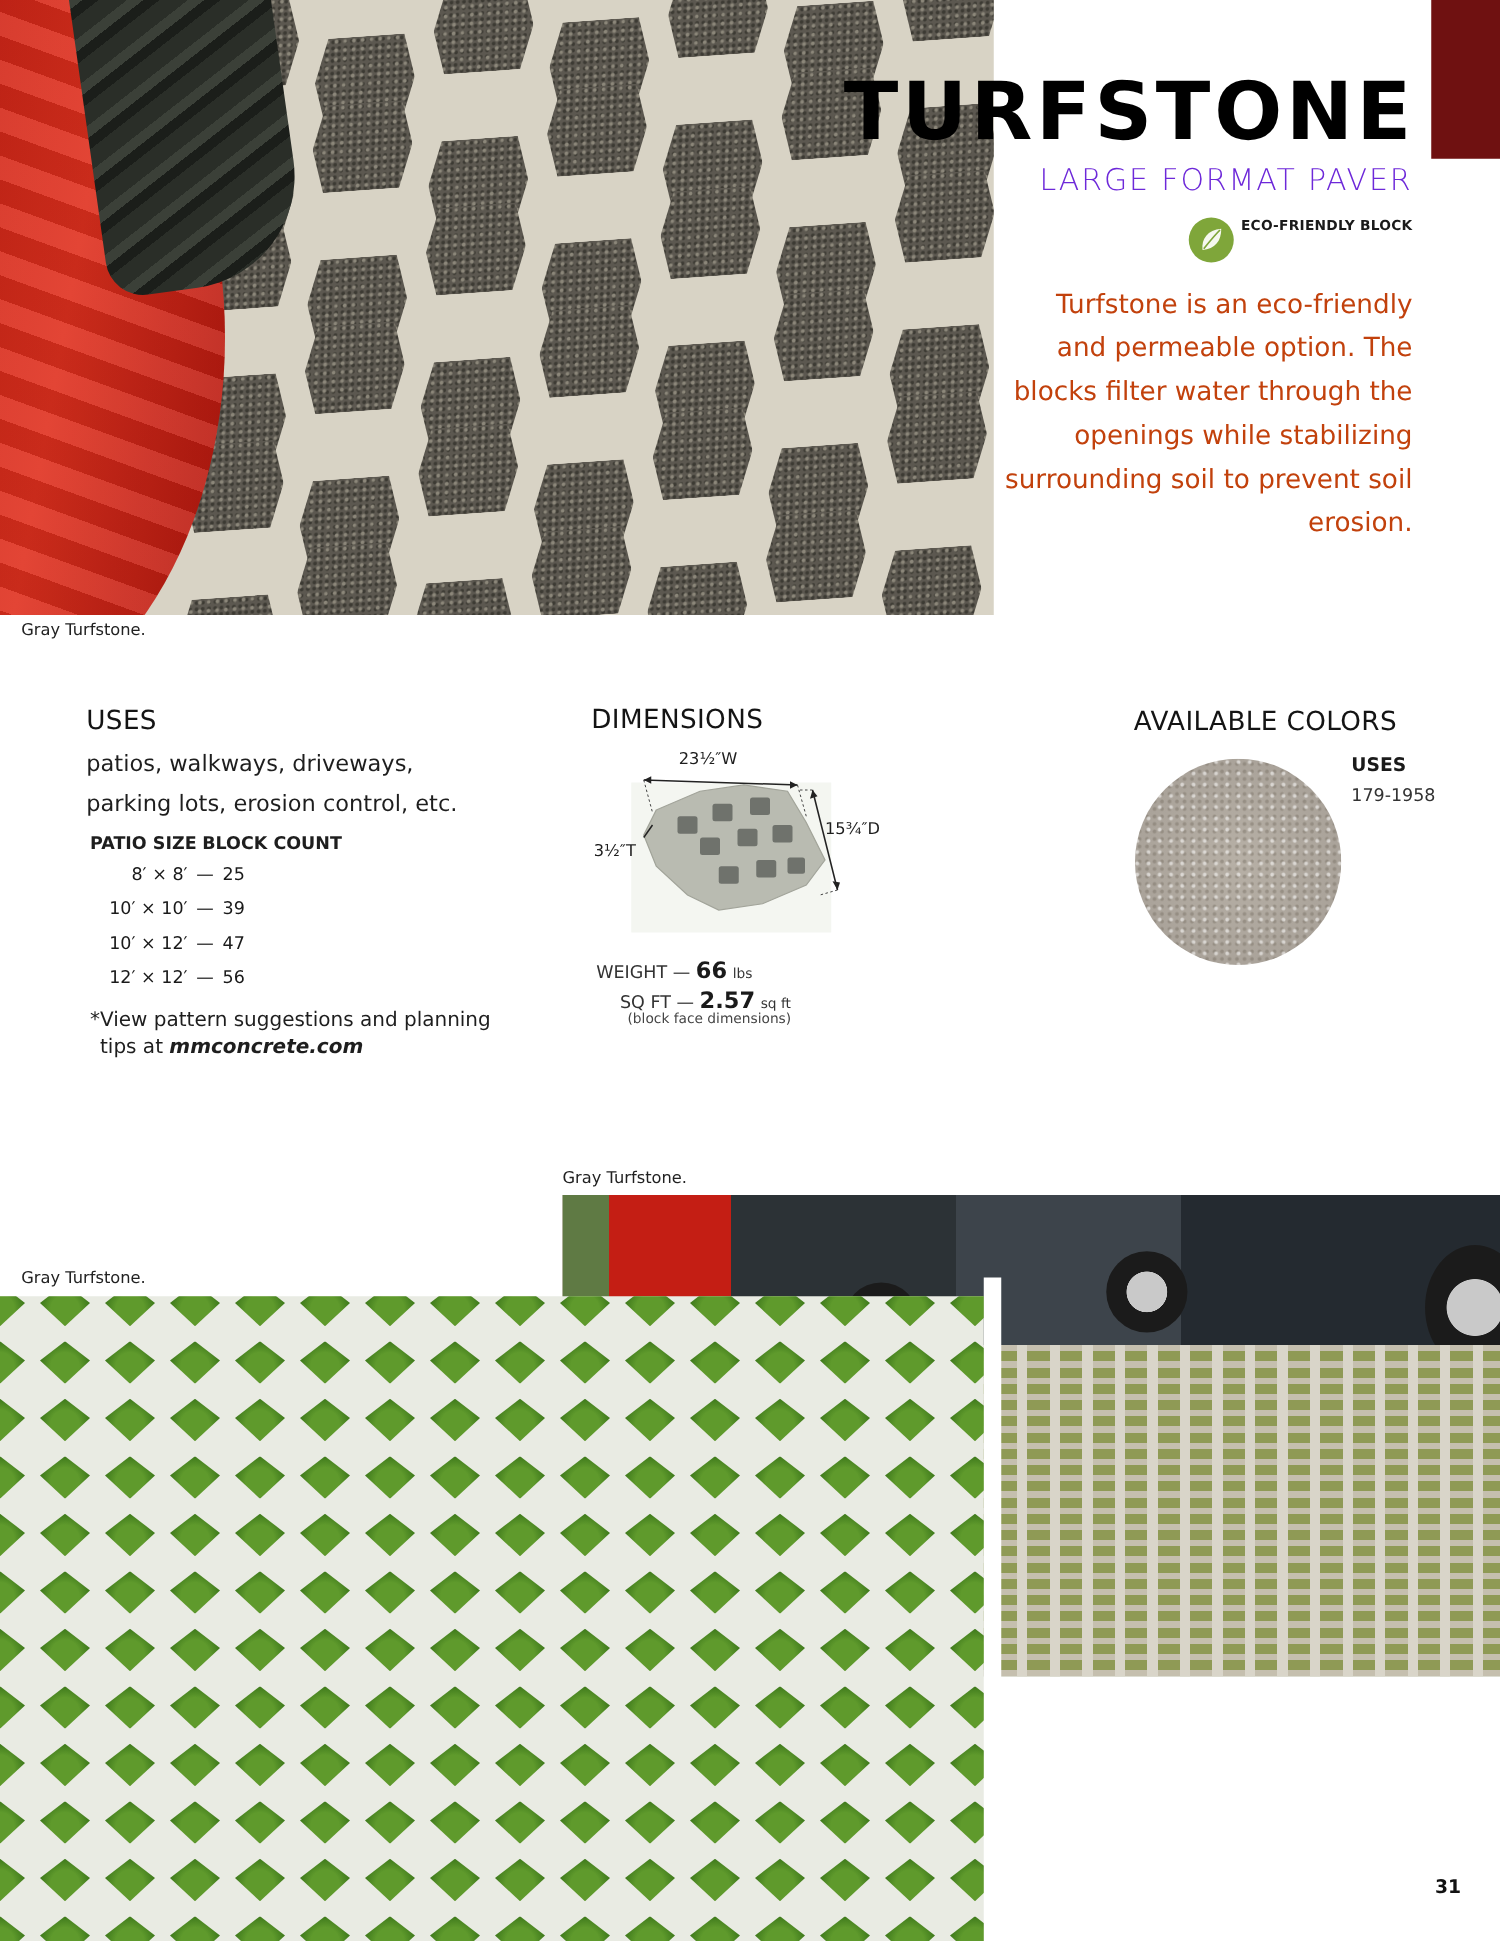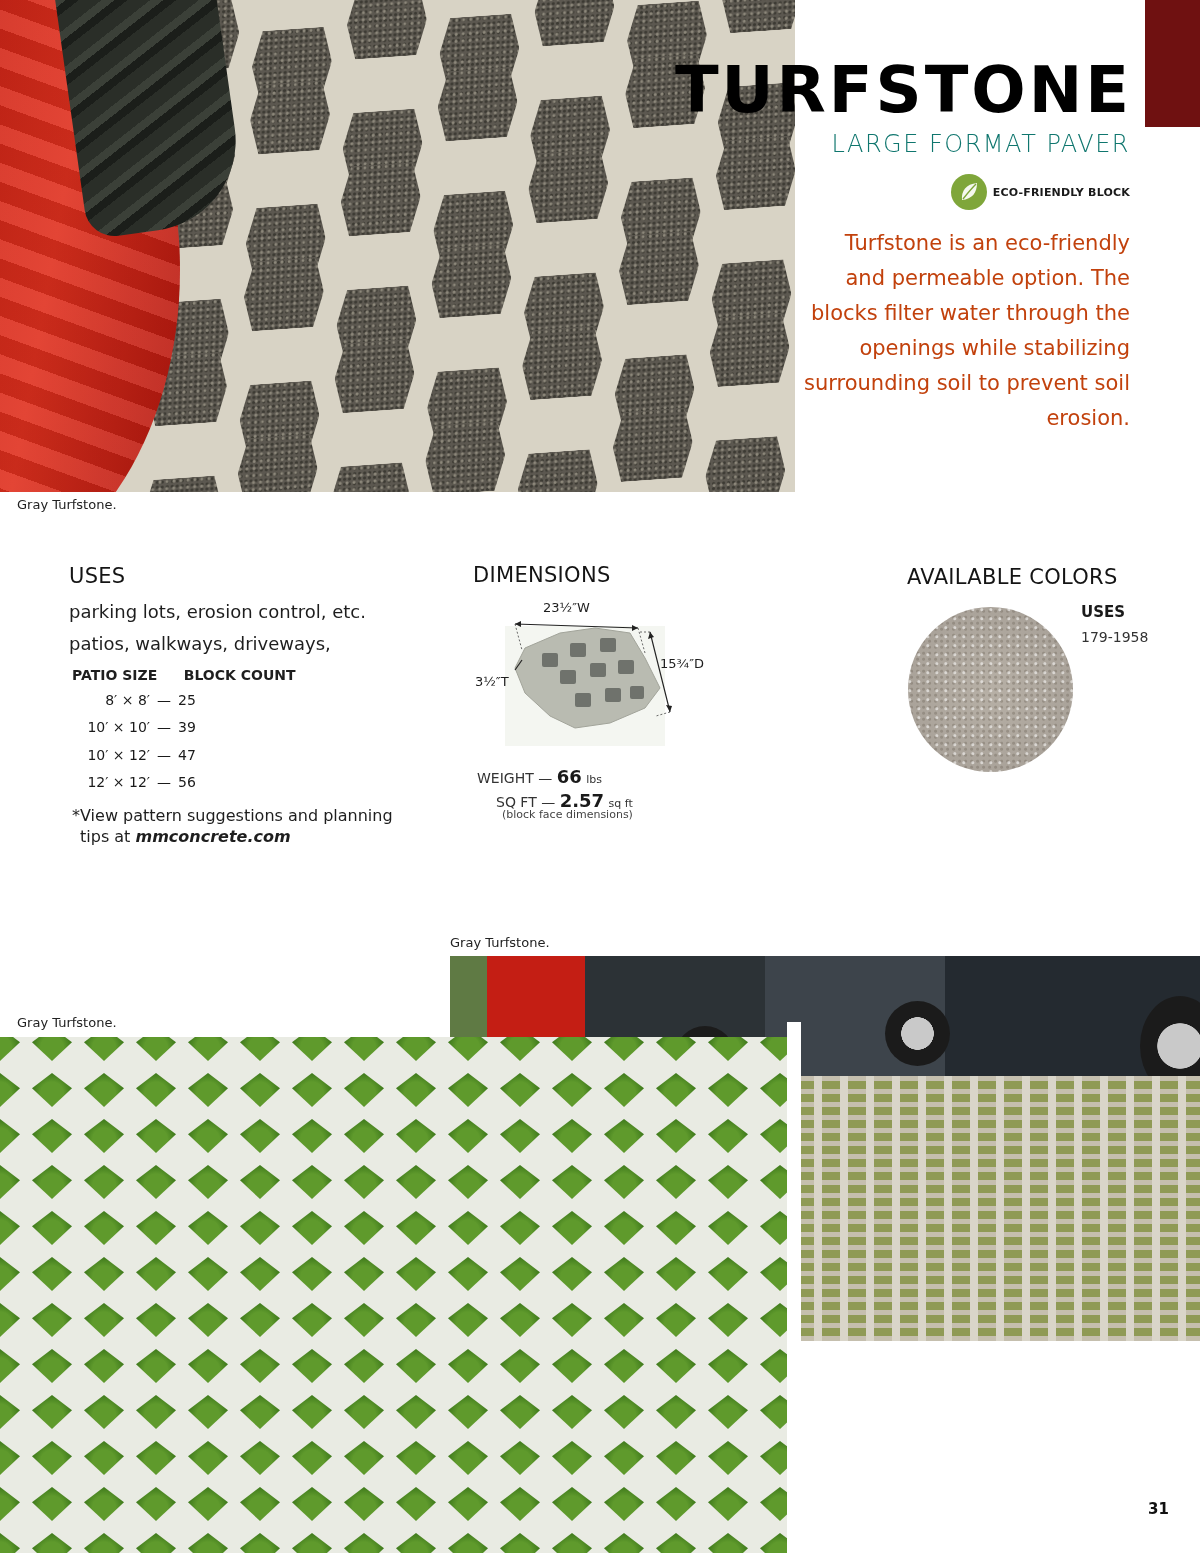--- a/index.html
+++ b/index.html
@@ -47,23 +47,23 @@
 
   
   .maroon-tab { position: absolute; left: 1145px; top: 0; width: 55px; height: 127px; background: #6f1111; }
   .title {
     position: absolute; right: 68px; top: 58px;
     font-family: "DejaVu Sans", sans-serif; font-weight: bold; font-size: 64px; letter-spacing: 3px;
     color: #000000; line-height: 1;
   }
   .subtitle {
     position: absolute; right: 70px; top: 130px; font-size: 24px; letter-spacing: 1.5px; font-weight: 300;
-    color: #0f766e; font-family: "DejaVu Sans", sans-serif;
-  }
-  .eco-badge { position: absolute; right: 70px; top: 174px; display: flex; align-items: center; gap: 6px; }
+    color: #6d28d9; font-family: "DejaVu Sans", sans-serif;
+  }
+  .eco-badge { position: absolute; right: 70px; top: 174px; display: flex; align-items: flex-start; gap: 6px; }
   .eco-icon {
     width: 36px; height: 36px; border-radius: 50%; background: #7fa63a; position: relative;
   }
   .eco-icon svg { position: absolute; left: 6px; top: 6px; }
   .eco-label { font-size: 11px; font-weight: bold; letter-spacing: 0.2px; color: #1a1a1a; }
   .description {
     position: absolute; right: 70px; top: 226px; width: 330px; text-align: right;
     font-size: 21px; line-height: 35px; color: #c2410c;
   }
 
@@ -191,26 +191,26 @@
       <path d="M5 20 C4 11 9 4 20 3 C20 13 15 19 5 20 Z" fill="#ffffff" opacity="0.92"></path>
       <path d="M6 19 C10 14 14 9 19 4" stroke="#7fa63a" stroke-width="1.4" fill="none"></path>
     </svg>
   </div>
   <span class="eco-label">ECO-FRIENDLY BLOCK</span>
 </div>
 <p class="description">Turfstone is an eco-friendly and permeable option. The blocks filter water through the openings while stabilizing surrounding soil to prevent soil erosion.</p>
 
 <div class="section-heading" style="left:69px; top:564px;">USES</div>
 <div class="uses-text">
+  <div>patios, walkways, driveways,</div>
   <div>parking lots, erosion control, etc.</div>
-  <div>patios, walkways, driveways,</div>
 </div>
 <div class="patio-table">
   <span class="th">PATIO SIZE</span>
-  <span class="th" style="margin-left:22px;">BLOCK COUNT</span>
+  <span class="th" style="">BLOCK COUNT</span>
 </div>
 <div class="patio-row" style="left:72px; top:692px;">
   <span class="size">8′ × 8′</span><span class="dash">—</span><span>25</span>
 </div>
 <div class="patio-row" style="left:72px; top:719px;">
   <span class="size">10′ × 10′</span><span class="dash">—</span><span>39</span>
 </div>
 <div class="patio-row" style="left:72px; top:747px;">
   <span class="size">10′ × 12′</span><span class="dash">—</span><span>47</span>
 </div>

